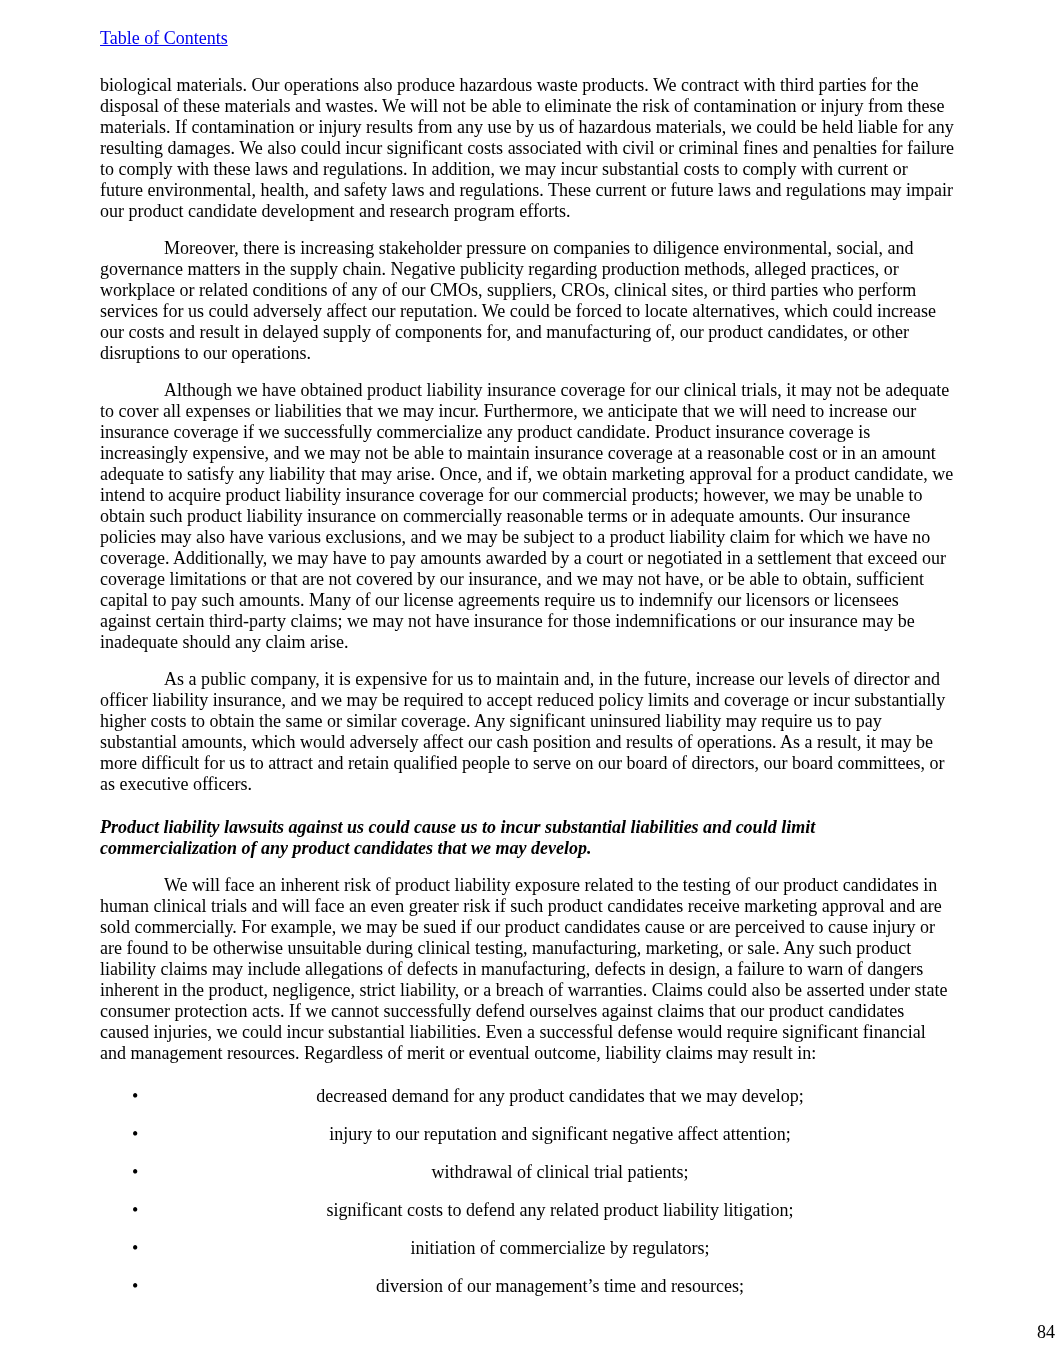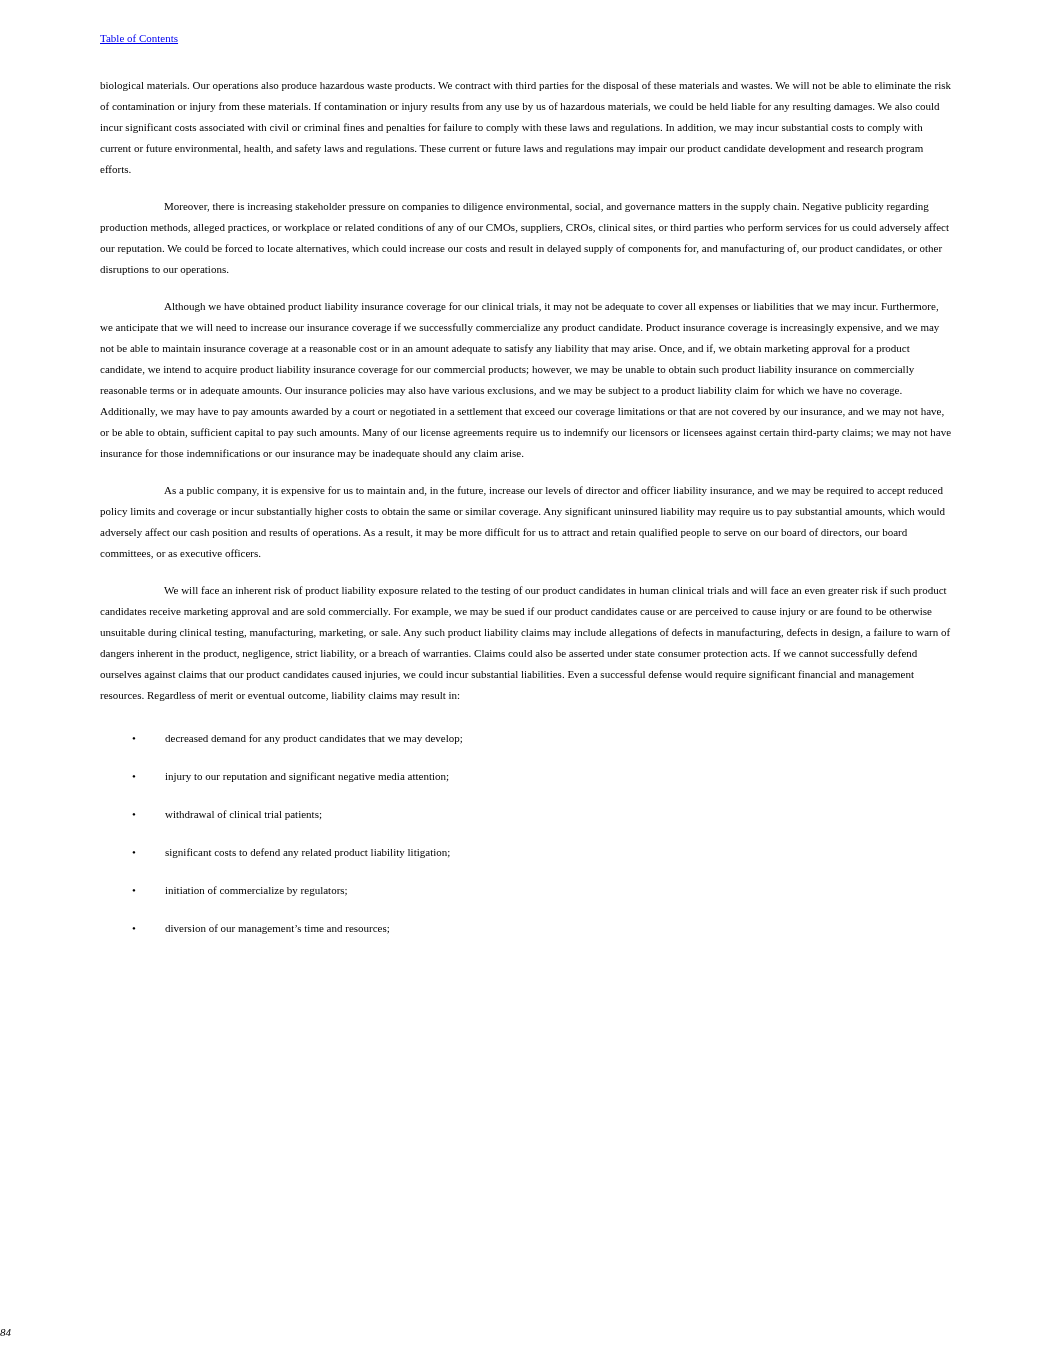--- a/index.html
+++ b/index.html
@@ -6,21 +6,21 @@
     margin: 0;
     padding: 0;
     background: #ffffff;
   }
   .page {
     position: relative;
     width: 1055px;
     height: 1365px;
     background: #ffffff;
     font-family: "Liberation Serif", "DejaVu Serif", serif;
-    font-size: 11px;
+    font-size: 18px;
     line-height: 21px;
     color: #000000;
     overflow: hidden;
   }
   .content {
     padding: 28px 100px 0 100px;
   }
   .toc-link {
     display: inline-block;
     text-decoration: underline;
@@ -45,58 +45,59 @@
   .bullet-row {
     display: flex;
     margin: 0 0 17px 0;
   }
   .bullet-glyph {
     flex: 0 0 33px;
     margin-left: 32px;
   }
   .bullet-text {
     flex: 1;
+    text-align: center;
   }
   .page-number {
     position: absolute;
     left: 0;
     right: 0;
     bottom: 22px;
-    text-align: left;
-    font-style: italic;
+    text-align: right;
   }
 </style>
 </head>
 <body>
 
 <div class="page">
   <div class="content">
 
     <a class="toc-link" style="color: rgb(0, 0, 238);">Table of Contents</a>
 
     <p class="body-para">biological materials. Our operations also produce hazardous waste products. We contract with third parties for the disposal of these materials and wastes. We will not be able to eliminate the risk of contamination or injury from these materials. If contamination or injury results from any use by us of hazardous materials, we could be held liable for any resulting damages. We also could incur significant costs associated with civil or criminal fines and penalties for failure to comply with these laws and regulations. In addition, we may incur substantial costs to comply with current or future environmental, health, and safety laws and regulations. These current or future laws and regulations may impair our product candidate development and research program efforts.</p>
 
     <p class="body-para indented">Moreover, there is increasing stakeholder pressure on companies to diligence environmental, social, and governance matters in the supply chain. Negative publicity regarding production methods, alleged practices, or workplace or related conditions of any of our CMOs, suppliers, CROs, clinical sites, or third parties who perform services for us could adversely affect our reputation. We could be forced to locate alternatives, which could increase our costs and result in delayed supply of components for, and manufacturing of, our product candidates, or other disruptions to our operations.</p>
 
 
     <p class="body-para indented">Although we have obtained product liability insurance coverage for our clinical trials, it may not be adequate to cover all expenses or liabilities that we may incur. Furthermore, we anticipate that we will need to increase our insurance coverage if we successfully commercialize any product candidate. Product insurance coverage is increasingly expensive, and we may not be able to maintain insurance coverage at a reasonable cost or in an amount adequate to satisfy any liability that may arise. Once, and if, we obtain marketing approval for a product candidate, we intend to acquire product liability insurance coverage for our commercial products; however, we may be unable to obtain such product liability insurance on commercially reasonable terms or in adequate amounts. Our insurance policies may also have various exclusions, and we may be subject to a product liability claim for which we have no coverage. Additionally, we may have to pay amounts awarded by a court or negotiated in a settlement that exceed our coverage limitations or that are not covered by our insurance, and we may not have, or be able to obtain, sufficient capital to pay such amounts. Many of our license agreements require us to indemnify our licensors or licensees against certain third-party claims; we may not have insurance for those indemnifications or our insurance may be inadequate should any claim arise.</p>
 
     <p class="body-para indented">As a public company, it is expensive for us to maintain and, in the future, increase our levels of director and officer liability insurance, and we may be required to accept reduced policy limits and coverage or incur substantially higher costs to obtain the same or similar coverage. Any significant uninsured liability may require us to pay substantial amounts, which would adversely affect our cash position and results of operations. As a result, it may be more difficult for us to attract and retain qualified people to serve on our board of directors, our board committees, or as executive officers.</p>
 
+    <p class="risk-heading">Product liability lawsuits against us could cause us to incur substantial liabilities and could limit commercialization of any product candidates that we may develop.</p>
 
     <p class="body-para indented">We will face an inherent risk of product liability exposure related to the testing of our product candidates in human clinical trials and will face an even greater risk if such product candidates receive marketing approval and are sold commercially. For example, we may be sued if our product candidates cause or are perceived to cause injury or are found to be otherwise unsuitable during clinical testing, manufacturing, marketing, or sale. Any such product liability claims may include allegations of defects in manufacturing, defects in design, a failure to warn of dangers inherent in the product, negligence, strict liability, or a breach of warranties. Claims could also be asserted under state consumer protection acts. If we cannot successfully defend ourselves against claims that our product candidates caused injuries, we could incur substantial liabilities. Even a successful defense would require significant financial and management resources. Regardless of merit or eventual outcome, liability claims may result in:</p>
 
     <div class="bullet-list">
       <div class="bullet-row">
         <span class="bullet-glyph">•</span>
         <span class="bullet-text">decreased demand for any product candidates that we may develop;</span>
       </div>
       <div class="bullet-row">
         <span class="bullet-glyph">•</span>
-        <span class="bullet-text">injury to our reputation and significant negative media attention;</span>
+        <span class="bullet-text">injury to our reputation and significant negative affect attention;</span>
       </div>
       <div class="bullet-row">
         <span class="bullet-glyph">•</span>
         <span class="bullet-text">withdrawal of clinical trial patients;</span>
       </div>
       <div class="bullet-row">
         <span class="bullet-glyph">•</span>
         <span class="bullet-text">significant costs to defend any related product liability litigation;</span>
       </div>
       <div class="bullet-row">

